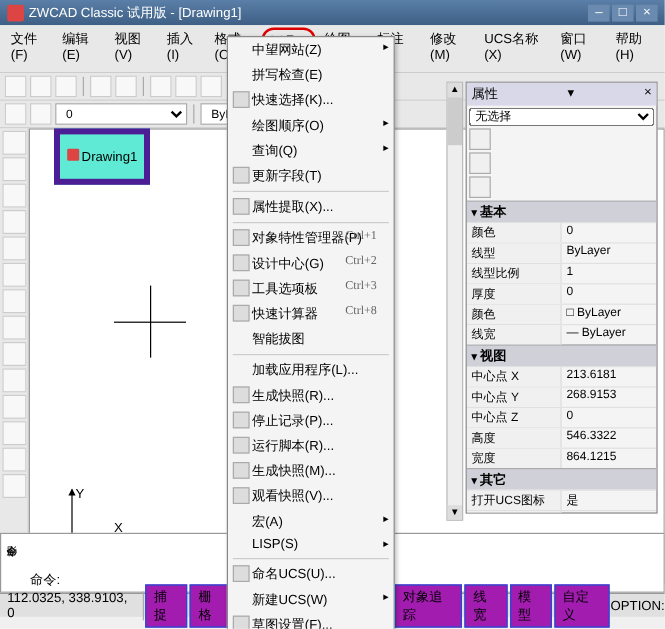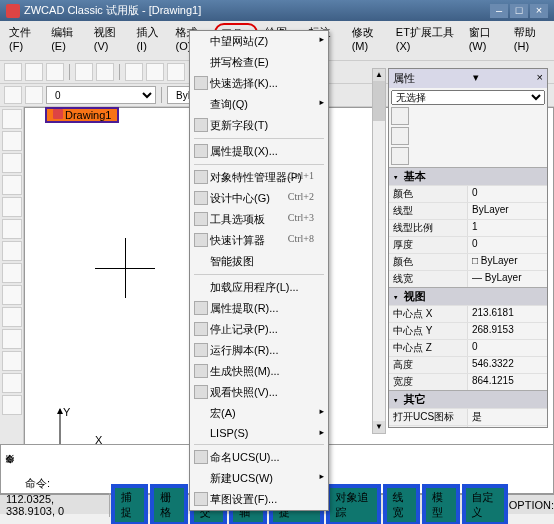--- a/index.html
+++ b/index.html
@@ -12,21 +12,21 @@
 .menubar span { padding: 2px 5px; cursor: pointer; }
 .menubar span.hl { border: 2px solid #d00; border-radius: 10px; }
 .toolbar { background: #e8e8e8; padding: 2px 4px; display: flex; gap: 3px; border-bottom: 1px solid #ccc; align-items: center; }
 .tbtn { width: 18px; height: 18px; background: #f8f8f8; border: 1px solid #ccc; cursor: pointer; }
 .tsep { width: 1px; height: 16px; background: #aaa; margin: 0 2px; }
 .tsel { height: 18px; border: 1px solid #aaa; background: #fff; padding: 0 4px; font-size: 10px; }
 .main { display: flex; height: 380px; }
 .ltool { width: 24px; background: #e8e8e8; border-right: 1px solid #ccc; display: flex; flex-direction: column; gap: 2px; padding: 2px; }
 .ltool div { width: 20px; height: 20px; background: #f8f8f8; border: 1px solid #ccc; cursor: pointer; }
 .canvas { flex: 1; background: #fff; position: relative; border: 1px solid #999; }
-.tab { position: absolute; top: -1px; left: 20px; background: #f97316; border: 2px solid #4c1d95; padding: 0 6px; font-size: 10px; }
+.tab { position: absolute; top: -1px; left: 20px; background: #5eead4; border: 5px solid #4c1d95; padding: 12px 6px; font-size: 10px; }
 .tab .ticon { display: inline-block; width: 10px; height: 10px; background: #d44; border-radius: 1px; margin-right: 2px; }
 .crosshair { position: absolute; left: 100px; top: 160px; }
 .crosshair::before, .crosshair::after { content: ''; position: absolute; background: #000; }
 .crosshair::before { width: 60px; height: 1px; left: -30px; top: 0; }
 .crosshair::after { width: 1px; height: 60px; top: -30px; left: 0; }
 .ucs { position: absolute; left: 30px; bottom: 30px; }
 .ucs svg { overflow: visible; }
 .tabs { position: absolute; bottom: 0; left: 0; background: #e0e0e0; padding: 2px 4px; font-size: 10px; display: flex; gap: 4px; }
 .tabs span { padding: 1px 4px; }
 .tabs .act { background: #fff; border: 1px solid #999; border-bottom: none; }
@@ -36,31 +36,31 @@
 .dropdown .mi .sc { position: absolute; right: 14px; color: #666; font-size: 10px; font-family: Liberation Serif, serif; }
 .dropdown .sep { height: 1px; background: #ccc; margin: 2px 4px; }
 .dropdown .ico { position: absolute; left: 4px; top: 3px; width: 14px; height: 14px; background: #ddd; border: 1px solid #aaa; }
 .props { position: absolute; right: 6px; top: 68px; width: 160px; background: #f4f4f4; border: 1px solid #888; z-index: 5; }
 .props .ph { background: #d8d8e8; padding: 2px 4px; display: flex; }
 .props .ph .x { margin-left: auto; cursor: pointer; }
 .props .psel { display: flex; padding: 2px; gap: 2px; flex-direction: column; }
 .props .psel select { flex: 1; height: 18px; font-size: 10px; }
 .props .psel .pb { width: 18px; height: 18px; border: 1px solid #aaa; background: #f0f0f0; cursor: pointer; }
 .props .grid { max-height: 260px; overflow: hidden; }
-.props .grp { background: #d0d0d8; padding: 1px 4px; font-weight: bold; border-top: 1px solid #aaa; font-family: Liberation Mono, monospace; }
+.props .grp { background: #d0d0d8; padding: 1px 4px; font-weight: bold; border-top: 1px solid #aaa; }
 .props .grp::before { content: '▾ '; font-size: 9px; }
 .props .row { display: flex; border-top: 1px solid #e0e0e0; }
 .props .row .k { width: 50%; padding: 1px 4px; background: #f0f0f0; border-right: 1px solid #ddd; font-size: 10px; }
 .props .row .v { width: 50%; padding: 1px 4px; font-size: 10px; }
 .cmdwin { position: absolute; bottom: 30px; left: 0; right: 0; height: 50px; background: #fff; border: 1px solid #999; padding: 2px 4px; font-size: 10px; }
 .cmdwin .side { position: absolute; left: 2px; top: 2px; writing-mode: vertical-rl; font-size: 9px; }
 .cmdwin .cmdline { position: absolute; bottom: 2px; left: 24px; }
 .status { position: absolute; bottom: 10px; left: 0; right: 0; height: 20px; background: #e0e0e0; border-top: 1px solid #999; display: flex; align-items: center; font-size: 10px; }
 .status .coord { padding: 0 6px; border-right: 1px solid #aaa; }
-.status .sbtn { padding: 2px 6px; border: 4px solid #1d4ed8; margin: 0 1px; background: #0f766e; cursor: pointer; }
+.status .sbtn { padding: 2px 6px; border: 1px solid #1d4ed8; margin: 0 1px; background: #a21caf; cursor: pointer; }
 .status .right { margin-left: auto; display: flex; }
 .scroll-track { position: absolute; background: #eee; border: 1px solid #bbb; }
 .sv { width: 14px; right: 168px; top: 68px; bottom: 90px; }
 .sv .thumb { width: 12px; height: 40px; background: #ccc; margin: 12px auto; }
 .arrw { position: absolute; width: 12px; height: 12px; font-size: 8px; text-align: center; line-height: 12px; background: #ddd; cursor: pointer; }
 </style>
 </head>
 <body>
 
 <div class="titlebar">
@@ -76,21 +76,21 @@
 <div class="menubar" id="menubar">
     <span>文件(F)</span>
     <span>编辑(E)</span>
     <span>视图(V)</span>
     <span>插入(I)</span>
     <span>格式(O)</span>
     <span class="hl">工具(T)</span>
     <span>绘图(D)</span>
     <span>标注(N)</span>
     <span>修改(M)</span>
-    <span>ET扩展工具(X)</span>
+    <span>UCS名称(X)</span>
     <span>窗口(W)</span>
     <span>帮助(H)</span>
   </div>
 
 <div class="toolbar">
   <div class="tbtn"></div>
   <div class="tbtn"></div>
   <div class="tbtn"></div>
   <div class="tsep"></div>
   <div class="tbtn"></div>
@@ -157,33 +157,34 @@
 <div class="scroll-track sv">
   <div class="arrw" style="top:0">▲</div>
   <div class="thumb"></div>
   <div class="arrw" style="bottom:0">▼</div>
 </div>
 
 <div class="dropdown" id="dropdown">
     <div class="mi arr"><span>中望网站(Z)</span></div>
     <div class="mi"><span>拼写检查(E)</span></div>
     <div class="mi"><span class="ico"></span><span>快速选择(K)...</span></div>
+    <div class="mi arr"><span>绘图顺序(O)</span></div>
     <div class="mi arr"><span>查询(Q)</span></div>
     <div class="mi"><span class="ico"></span><span>更新字段(T)</span></div>
     <div class="sep"></div>
     <div class="mi"><span class="ico"></span><span>属性提取(X)...</span></div>
     <div class="sep"></div>
     <div class="mi"><span class="ico"></span><span>对象特性管理器(P)</span><span class="sc">Ctrl+1</span></div>
     <div class="mi"><span class="ico"></span><span>设计中心(G)</span><span class="sc">Ctrl+2</span></div>
     <div class="mi"><span class="ico"></span><span>工具选项板</span><span class="sc">Ctrl+3</span></div>
     <div class="mi"><span class="ico"></span><span>快速计算器</span><span class="sc">Ctrl+8</span></div>
     <div class="mi"><span>智能拔图</span></div>
     <div class="sep"></div>
     <div class="mi"><span>加载应用程序(L)...</span></div>
-    <div class="mi"><span class="ico"></span><span>属性提取(R)...</span></div>
+    <div class="mi"><span class="ico"></span><span>生成快照(R)...</span></div>
     <div class="mi"><span class="ico"></span><span>停止记录(P)...</span></div>
     <div class="mi"><span class="ico"></span><span>运行脚本(R)...</span></div>
     <div class="mi"><span class="ico"></span><span>生成快照(M)...</span></div>
     <div class="mi"><span class="ico"></span><span>观看快照(V)...</span></div>
     <div class="mi arr"><span>宏(A)</span></div>
     <div class="mi arr"><span>LISP(S)</span></div>
     <div class="sep"></div>
     <div class="mi"><span class="ico"></span><span>命名UCS(U)...</span></div>
     <div class="mi arr"><span>新建UCS(W)</span></div>
     <div class="mi"><span class="ico"></span><span>草图设置(F)...</span></div>

